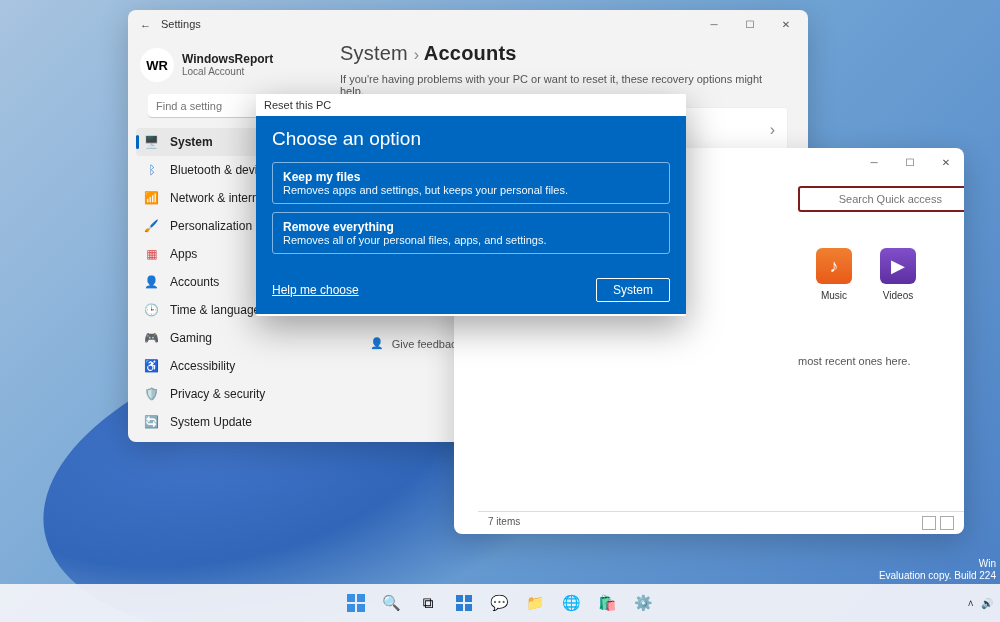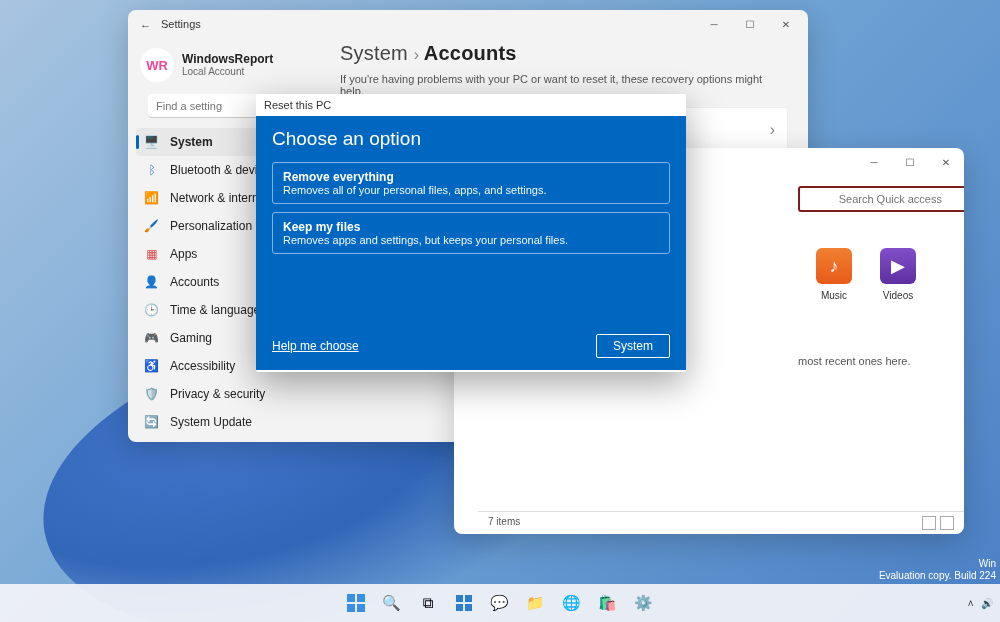--- a/index.html
+++ b/index.html
@@ -12,41 +12,41 @@
 
 
 .settings-win { top: 10px; left: 128px; width: 680px; height: 432px; display: flex; flex-direction: column; }
 .titlebar { height: 32px; display: flex; align-items: center; justify-content: space-between; padding: 0 4px 0 12px; }
 .titlebar-left { display: flex; align-items: center; gap: 10px; font-size: 11px; color: #333; }
 .win-controls { display: flex; }
 .win-btn { width: 36px; height: 28px; display: flex; align-items: center; justify-content: center; font-size: 10px; color: #555; }
 .settings-body { flex: 1; display: flex; }
 .sidebar { width: 200px; padding: 4px 8px 8px 8px; display: flex; flex-direction: column; gap: 2px; }
 .user-block { display: flex; align-items: center; gap: 8px; padding: 6px 4px 10px 4px; }
-.avatar { width: 34px; height: 34px; border-radius: 50%; background: #fff; display: flex; align-items: center; justify-content: center; font-weight: 600; font-size: 13px; color: #ec4899; }
+.avatar { width: 34px; height: 34px; border-radius: 50%; background: #fff; display: flex; align-items: center; justify-content: center; font-weight: 600; font-size: 13px; color: #000000; }
 .user-text { line-height: 1.1; }
 .user-name { font-size: 12px; font-weight: 600; color: #222; }
 .user-sub { font-size: 10px; color: #666; }
 .search-row { margin: 0 2px 8px 12px; }
 .search-input { width: 100%; padding: 6px 8px; border: none; background: #fff; border-radius: 4px; font-size: 11px; color: #555; box-shadow: inset 0 -1px 0 #ccc; }
 .nav-item { display: flex; align-items: center; gap: 10px; padding: 6px 8px; border-radius: 4px; font-size: 12px; color: #222; }
 .nav-item.active { background: #e8e8e8; font-weight: 600; }
 .nav-item.active::before { content:""; width:3px; height:14px; background:#0067c0; border-radius:2px; margin-left:-8px; margin-right:-5px; }
 .nav-icon { width: 16px; height: 16px; display: flex; align-items: center; justify-content: center; font-size: 12px; }
 .main { flex: 1; padding: 4px 20px 12px 12px; overflow: hidden; }
 .breadcrumb { font-size: 20px; color: #222; margin-bottom: 8px; letter-spacing: .2px; }
 .bc-root { font-weight: 400; color: #444; }
 .bc-leaf { font-weight: 600; }
 .hint { font-size: 11px; color: #555; }
 .row-card { background: #fff; border: 1px solid #eee; border-radius: 4px; margin-top: 10px; display: flex; align-items: center; justify-content: space-between; padding: 8px 12px; }
 .row-btn { background: #fff; border: 1px solid #ddd; padding: 5px 12px; border-radius: 4px; font-size: 11px; }
 .feedback { font-size: 11px; color: #555; margin-top: 28px; display: flex; align-items: center; gap: 8px; margin-left:30px; }
 
 
-.dialog { position: absolute; top: 94px; left: 256px; width: 430px; height: 278px; background: #fff; border-radius: 2px; box-shadow: 0 12px 36px rgba(0,0,0,.35); overflow: hidden; z-index: 50; }
+.dialog { position: absolute; top: 94px; left: 256px; width: 430px; height: 222px; background: #fff; border-radius: 2px; box-shadow: 0 12px 36px rgba(0,0,0,.35); overflow: hidden; z-index: 50; }
 .dlg-title { font-size: 11px; padding: 5px 8px; color: #333; background: #fff; }
 .dlg-body { background: #0067c0; color: #fff; height: calc(100% - 24px); padding: 12px 16px 12px 16px; display: flex; flex-direction: column; }
 .dlg-head { font-size: 19px; font-weight: 300; margin-bottom: 12px; }
 .opt { border: 1px solid #7fb5e6; border-radius: 3px; padding: 7px 10px; margin-bottom: 8px; }
 .opt-title { font-size: 12px; font-weight: 600; }
 .opt-desc { font-size: 11px; opacity: .95; }
 .dlg-footer { margin-top: auto; display: flex; justify-content: space-between; align-items: center; }
 .help-link { font-size: 12px; text-decoration: underline; }
 .cancel-btn { border: 1px solid #fff; background: transparent; color: #fff; padding: 4px 16px; font-size: 12px; border-radius: 2px; }
 
@@ -214,26 +214,26 @@
       </div>
     </div>
   </div>
 </div>
 
 <div class="dialog">
   <div class="dlg-title">Reset this PC</div>
   <div class="dlg-body">
     <div class="dlg-head">Choose an option</div>
     <div class="opt">
+      <div class="opt-title">Keep my files</div>
+      <div class="opt-desc">Removes apps and settings, but keeps your personal files.</div>
+    </div>
+    <div class="opt">
       <div class="opt-title">Remove everything</div>
       <div class="opt-desc">Removes all of your personal files, apps, and settings.</div>
-    </div>
-    <div class="opt">
-      <div class="opt-title">Keep my files</div>
-      <div class="opt-desc">Removes apps and settings, but keeps your personal files.</div>
     </div>
     <div class="dlg-footer">
       <span class="help-link">Help me choose</span>
       <button class="cancel-btn">System</button>
     </div>
   </div>
 </div>
 
 <div class="watermark">
   <div>Win</div>

